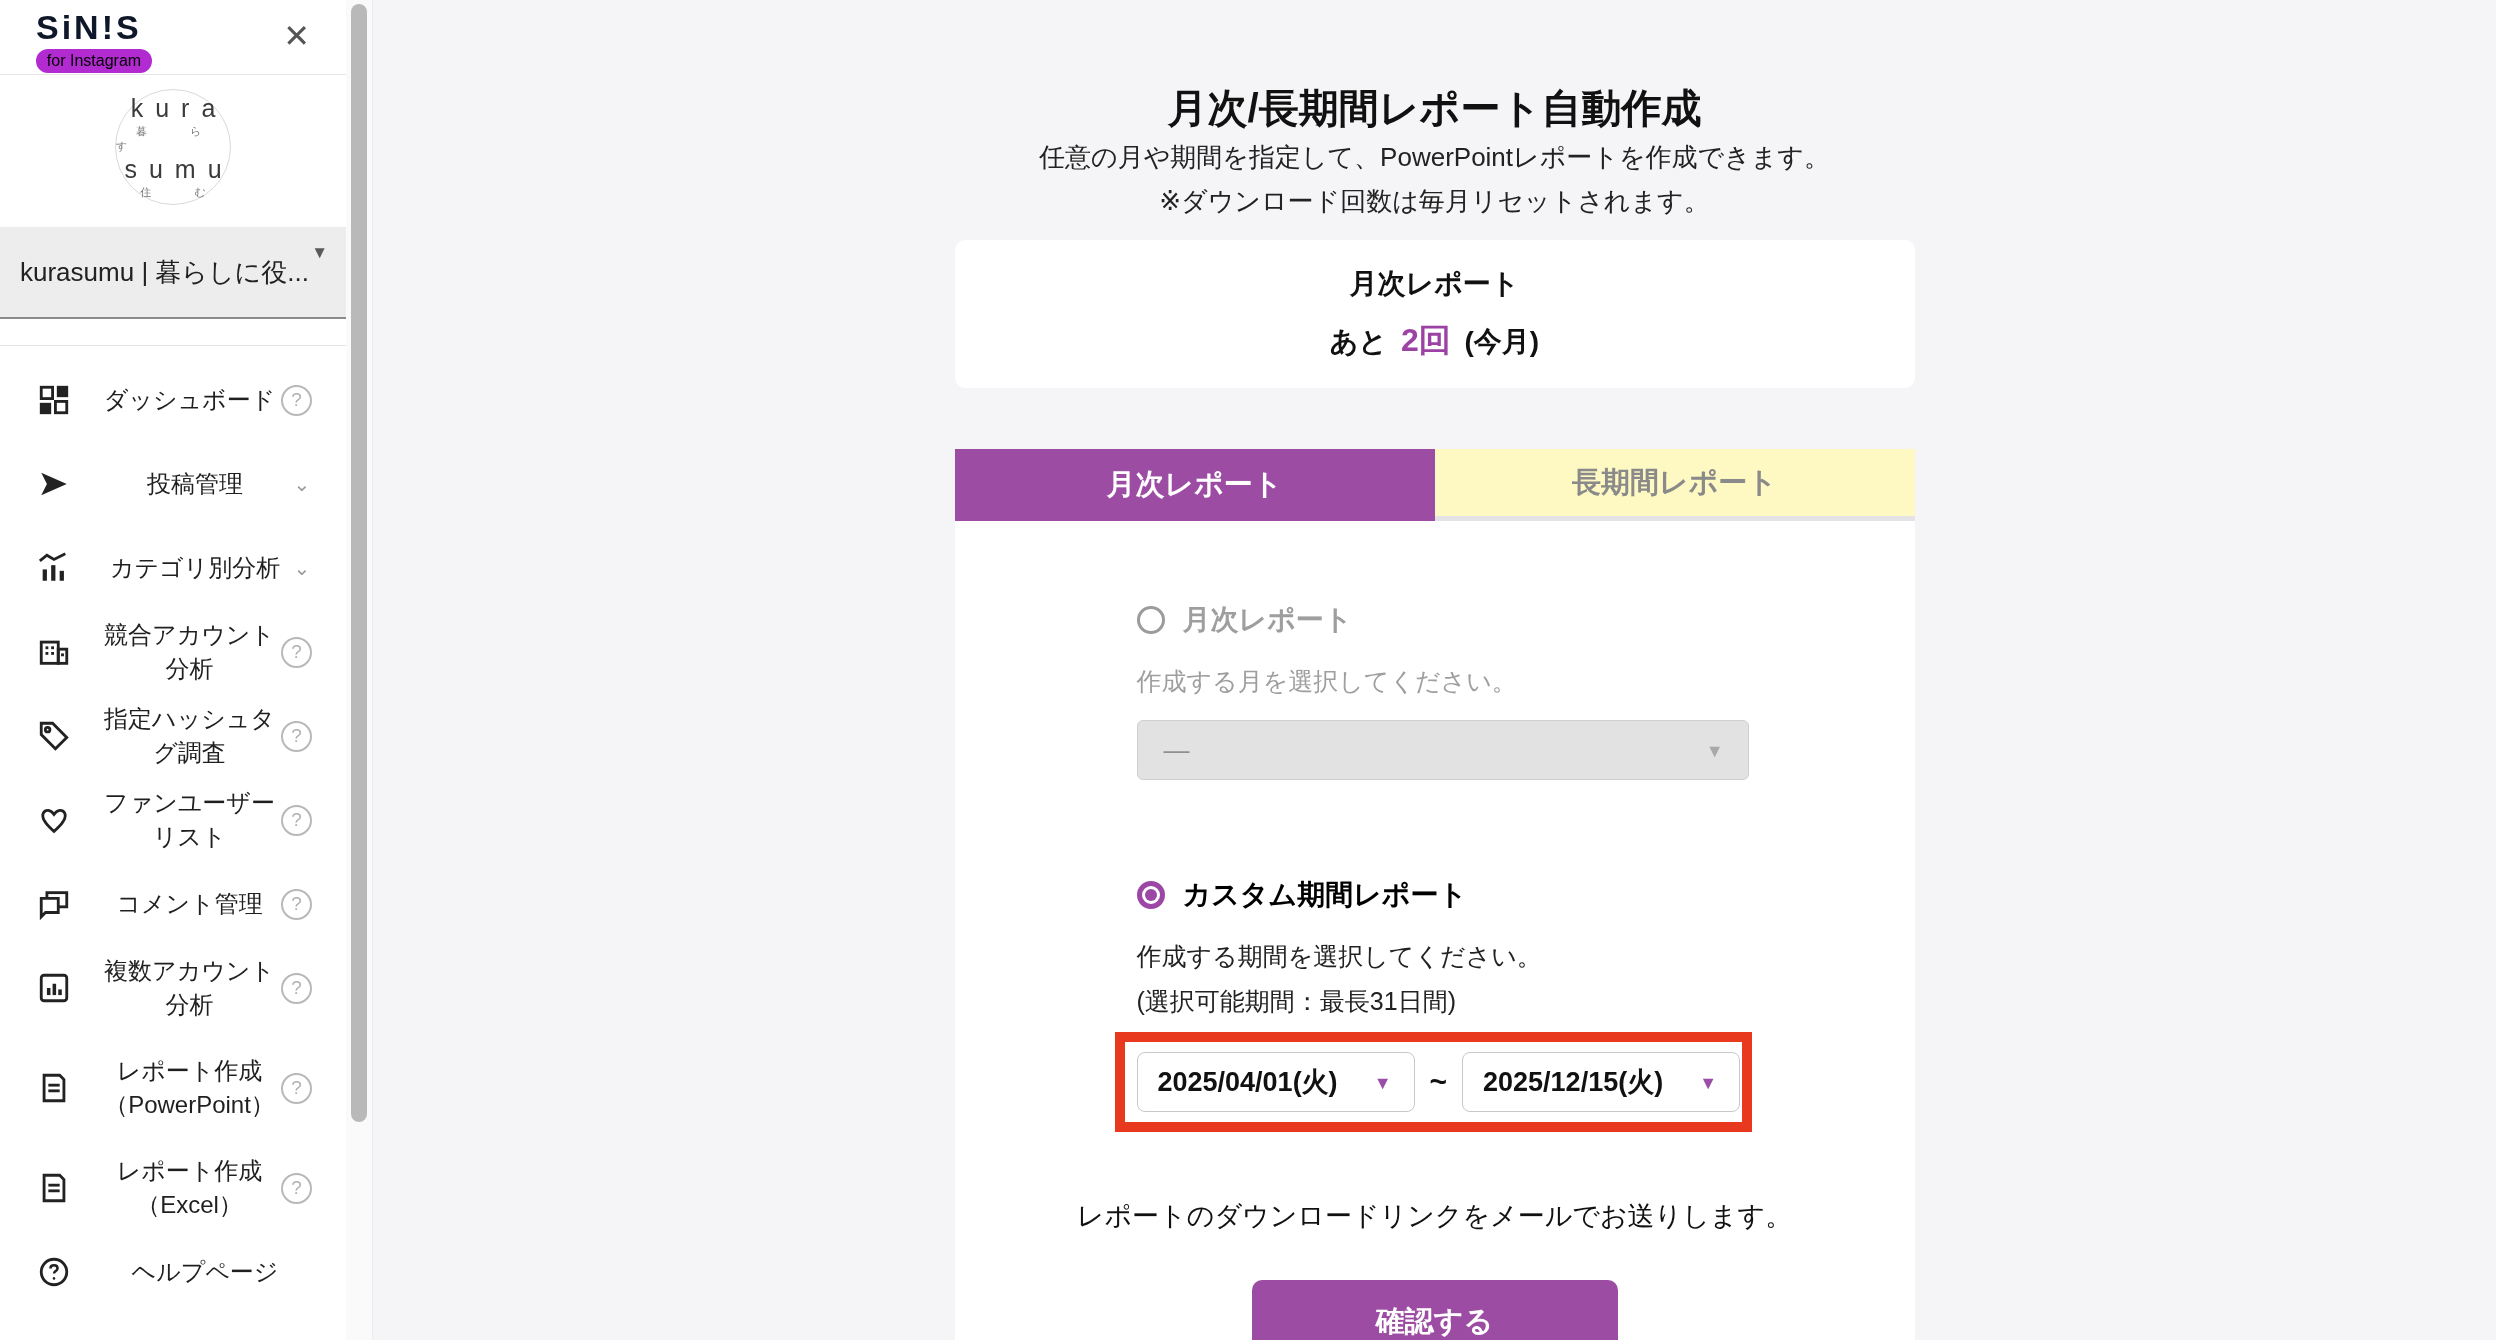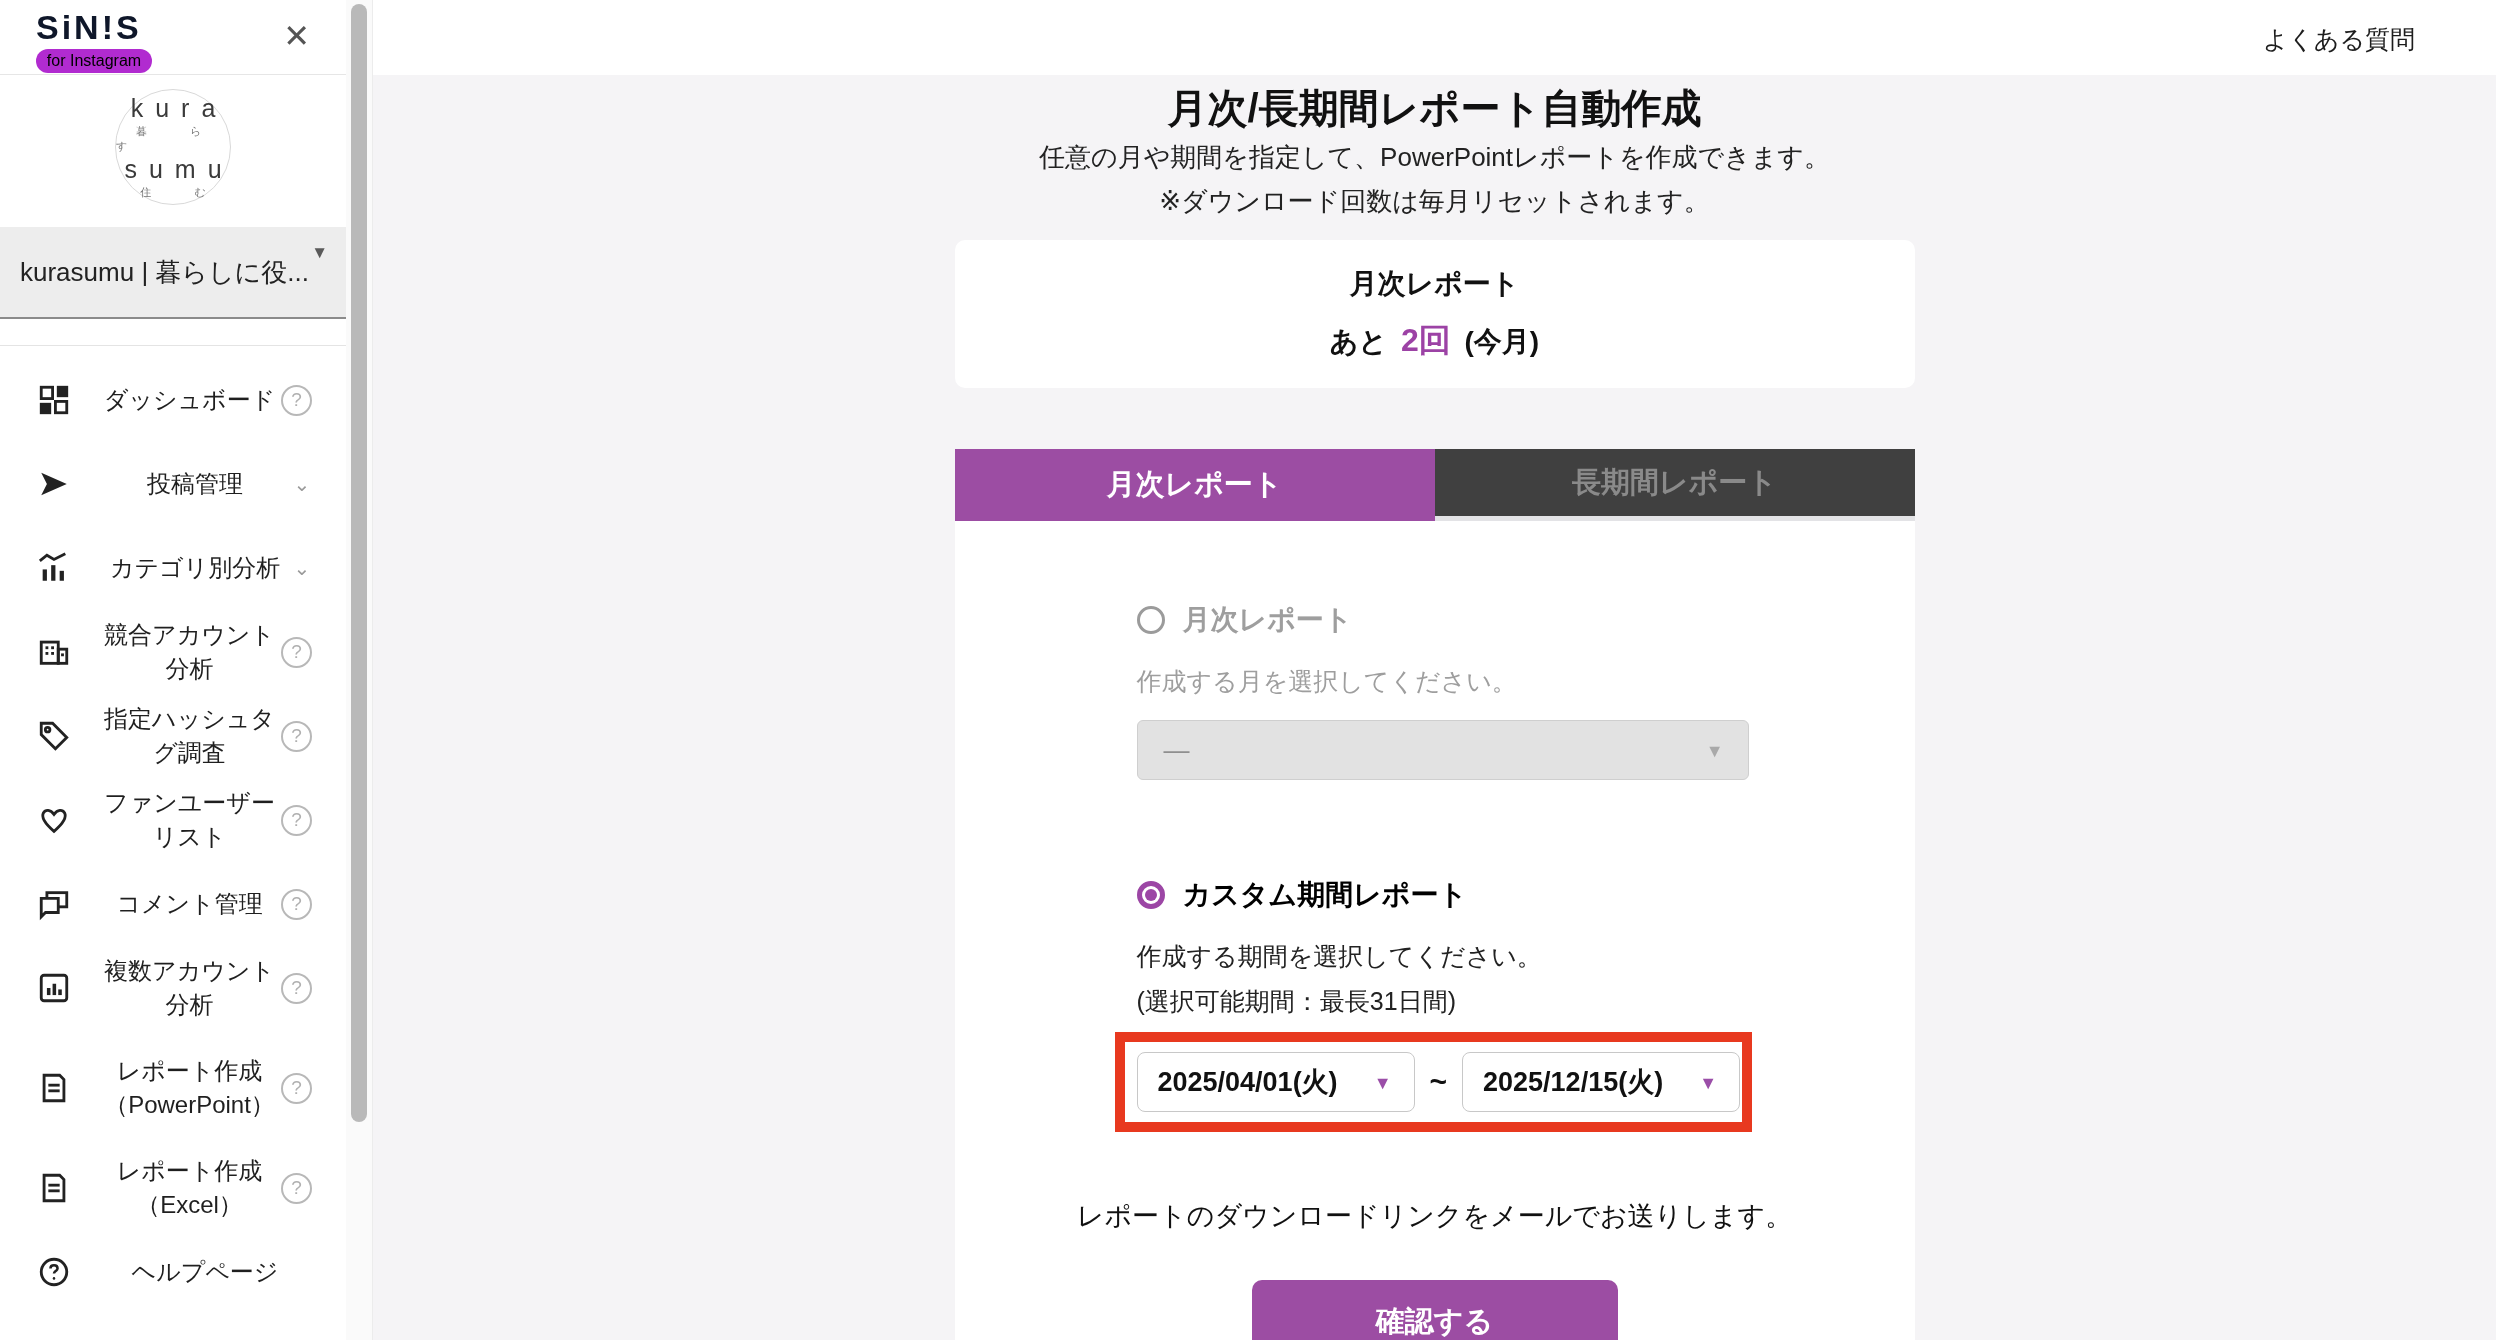--- a/index.html
+++ b/index.html
@@ -56,21 +56,21 @@
   .quota-card { margin-top:21px; height:148px; background:#fff; border-radius:10px;
                 display:flex; flex-direction:column; align-items:center; justify-content:center; }
   .quota-title { font-size:28px; font-weight:bold; color:#111; }
   .quota-line { margin-top:16px; font-size:28px; color:#111; font-weight:bold; }
   .quota-line .cnt { color:#9c42a5; font-size:32px; margin:0 6px; }
   .quota-line .suffix { font-weight:600; }
 
   .tabrow { margin-top:61px; display:flex; height:72px; }
   .tab { flex:1; display:flex; align-items:center; justify-content:center; font-size:29px; font-weight:bold; cursor:pointer; }
   .tab.active { background:#9c4da3; color:#fff; }
-  .tab.inactive { background:#404040; color:#8a8a8a; border-bottom:5px solid #e3e3e6; }
+  .tab.inactive { background:#fef9c3; color:#8a8a8a; border-bottom:5px solid #e3e3e6; }
 
   .panel { background:#fff; height:820px; position:relative; }
   .panel-body { padding:80px 0 0; }
   .form-block { margin-left:182px; width:612px; }
 
   .radio-row { display:flex; align-items:center; cursor:pointer; }
   .radio { width:28px; height:28px; border-radius:50%; border:3px solid #9b9b9b; flex:0 0 28px; background:#fff; }
   .radio.checked { border:5px solid #9c46a5; display:flex; align-items:center; justify-content:center; }
   .radio.checked::after { content:""; width:12px; height:12px; border-radius:50%; background:#9c46a5; }
   .radio-label { margin-left:18px; font-size:28px; font-weight:bold; }
@@ -262,23 +262,20 @@
       </div>
 
     </nav>
   </aside>
 
   <div class="scrolltrack">
     <div class="scrollthumb"></div>
   </div>
 
   <main class="main">
-    <div class="topbar">
-      <span class="faq">よくある質問</span>
-    </div>
 
     <div class="content">
       <h1 class="page-title">月次/長期間レポート自動作成</h1>
       <p class="page-sub">任意の月や期間を指定して、PowerPointレポートを作成できます。</p>
       <p class="page-sub2">※ダウンロード回数は毎月リセットされます。</p>
 
       <div class="col">
         <div class="quota-card">
           <div class="quota-title">月次レポート</div>
           <div class="quota-line">

